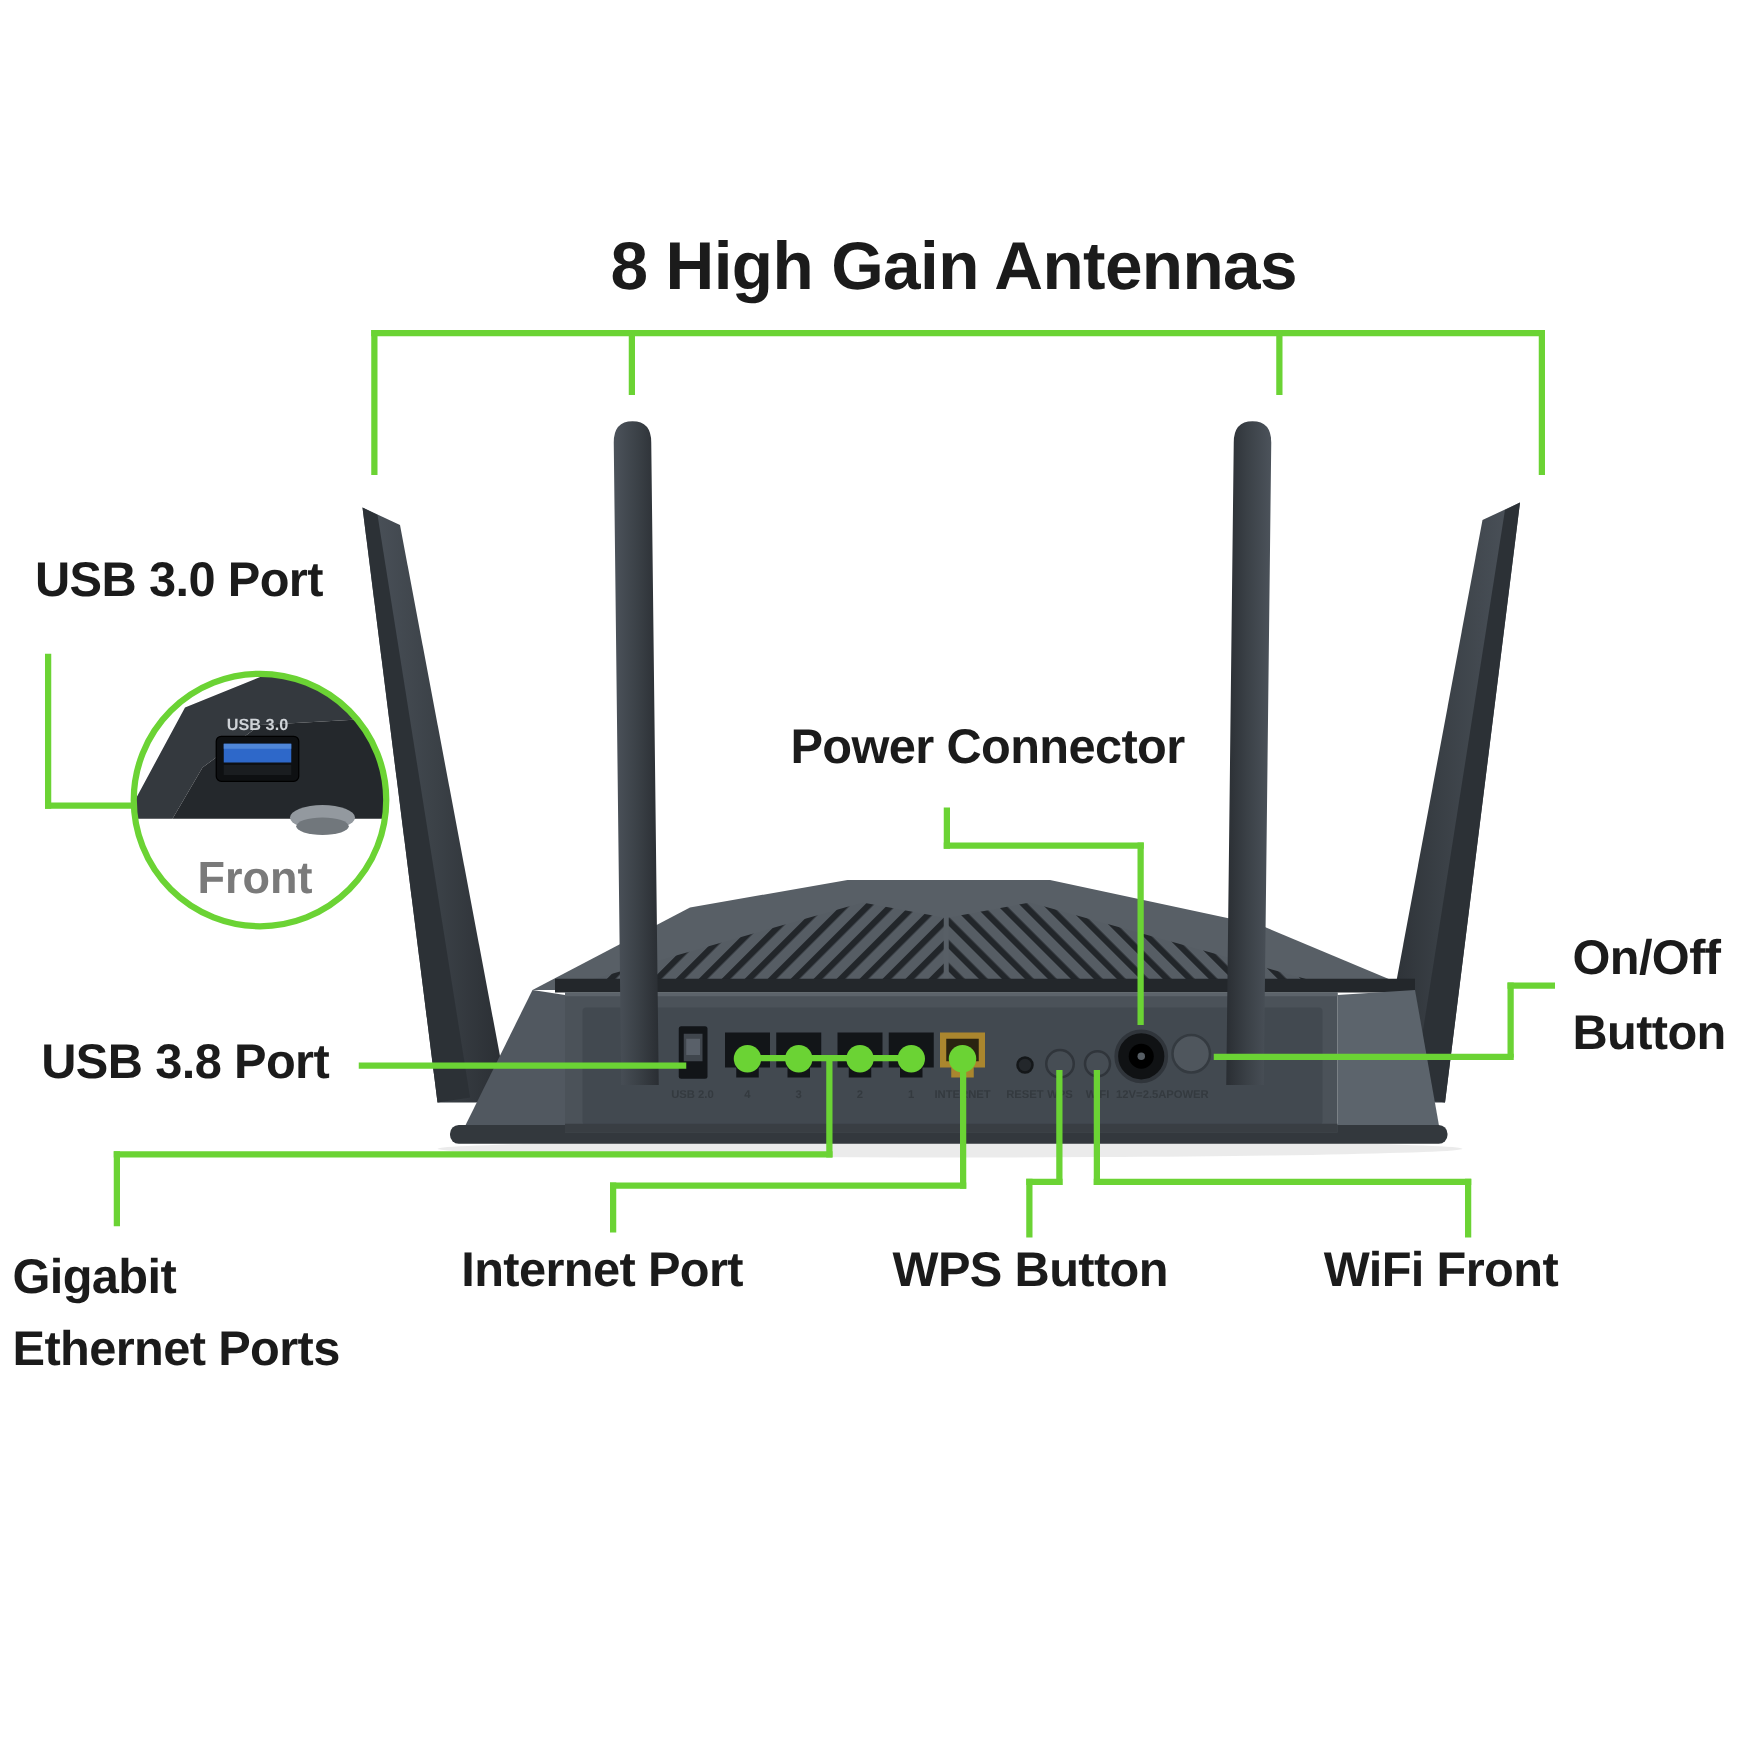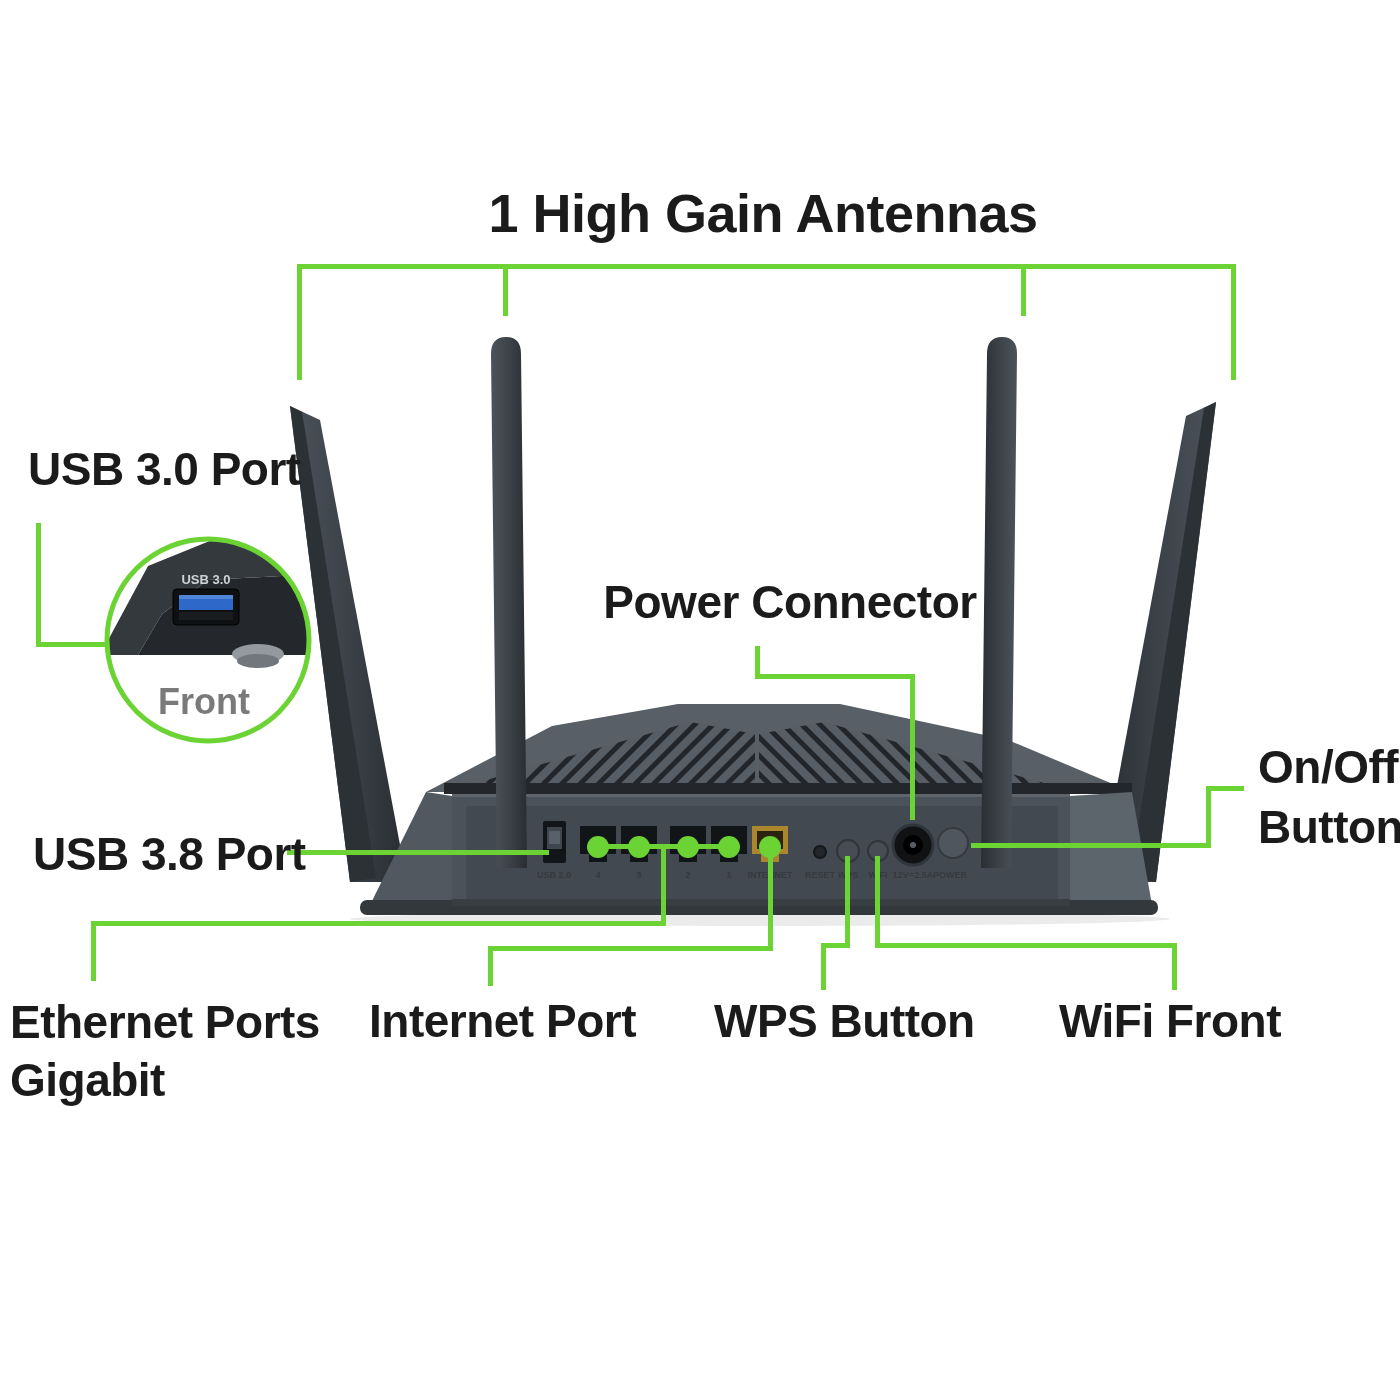--- a/index.html
+++ b/index.html
@@ -1,21 +1,21 @@
 <!DOCTYPE html>
 <html><head>
 <meta charset="utf-8">
 <style>
   html,body{margin:0;padding:0;background:#ffffff;}
   #stage{position:relative;width:1400px;height:1400px;background:#ffffff;overflow:hidden;
          font-family:"Liberation Sans",sans-serif;}
   #router-svg{position:absolute;left:0;top:0;width:1400px;height:1400px;}
   .line{position:absolute;background:#6bd334;}
   .dot{position:absolute;width:22px;height:22px;border-radius:50%;background:#6bd334;}
-  .lbl{position:absolute;color:#1b1b1b;font-weight:600;font-size:46px;line-height:1.1;
+  .lbl{position:absolute;color:#1b1b1b;font-weight:600;font-size:39px;line-height:1.1;
        white-space:nowrap;letter-spacing:-0.5px;}
   .lbl.center{transform:translateX(-50%);}
   #title-label{font-size:54px;}
   .stack div{line-height:58px;}
   #onoff-label div{line-height:60px;}
 </style>
 </head>
 <body>
 
 <div id="stage">
@@ -174,29 +174,29 @@
   <div class="line" style="left:875px;top:856px;width:5px;height:92px"></div>
   <div class="line" style="left:875px;top:943px;width:302px;height:5px"></div>
   <div class="line" style="left:1172px;top:943px;width:5px;height:47px"></div>
 
   <div class="dot" style="left:587px;top:836px"></div>
   <div class="dot" style="left:628px;top:836px"></div>
   <div class="dot" style="left:677px;top:836px"></div>
   <div class="dot" style="left:718px;top:836px"></div>
   <div class="dot" style="left:759px;top:836px"></div>
 
-  <div class="lbl center" id="title-label" style="left:763px;top:184px">1 High Gain Antennas</div>
+  <div class="lbl center" id="title-label" style="left:763px;top:184px">8 High Gain Antennas</div>
   <div class="lbl" style="left:28px;top:444px">USB 3.0 Port</div>
   <div class="lbl center" style="left:790px;top:577px">Power Connector</div>
   <div class="lbl stack" id="onoff-label" style="left:1258px;top:737px">
     <div>On/Off</div>
     <div>Button</div>
   </div>
   <div class="lbl" style="left:33px;top:829px">USB 3.8 Port</div>
   <div class="lbl stack" style="left:10px;top:993px">
+    <div>Gigabit</div>
     <div>Ethernet Ports</div>
-    <div>Gigabit</div>
   </div>
   <div class="lbl" style="left:714px;top:996px">WPS Button</div>
   <div class="lbl" style="left:369px;top:996px">Internet Port</div>
   <div class="lbl" style="left:1059px;top:996px">WiFi Front</div>
 
 </div>
 
 </body></html>

